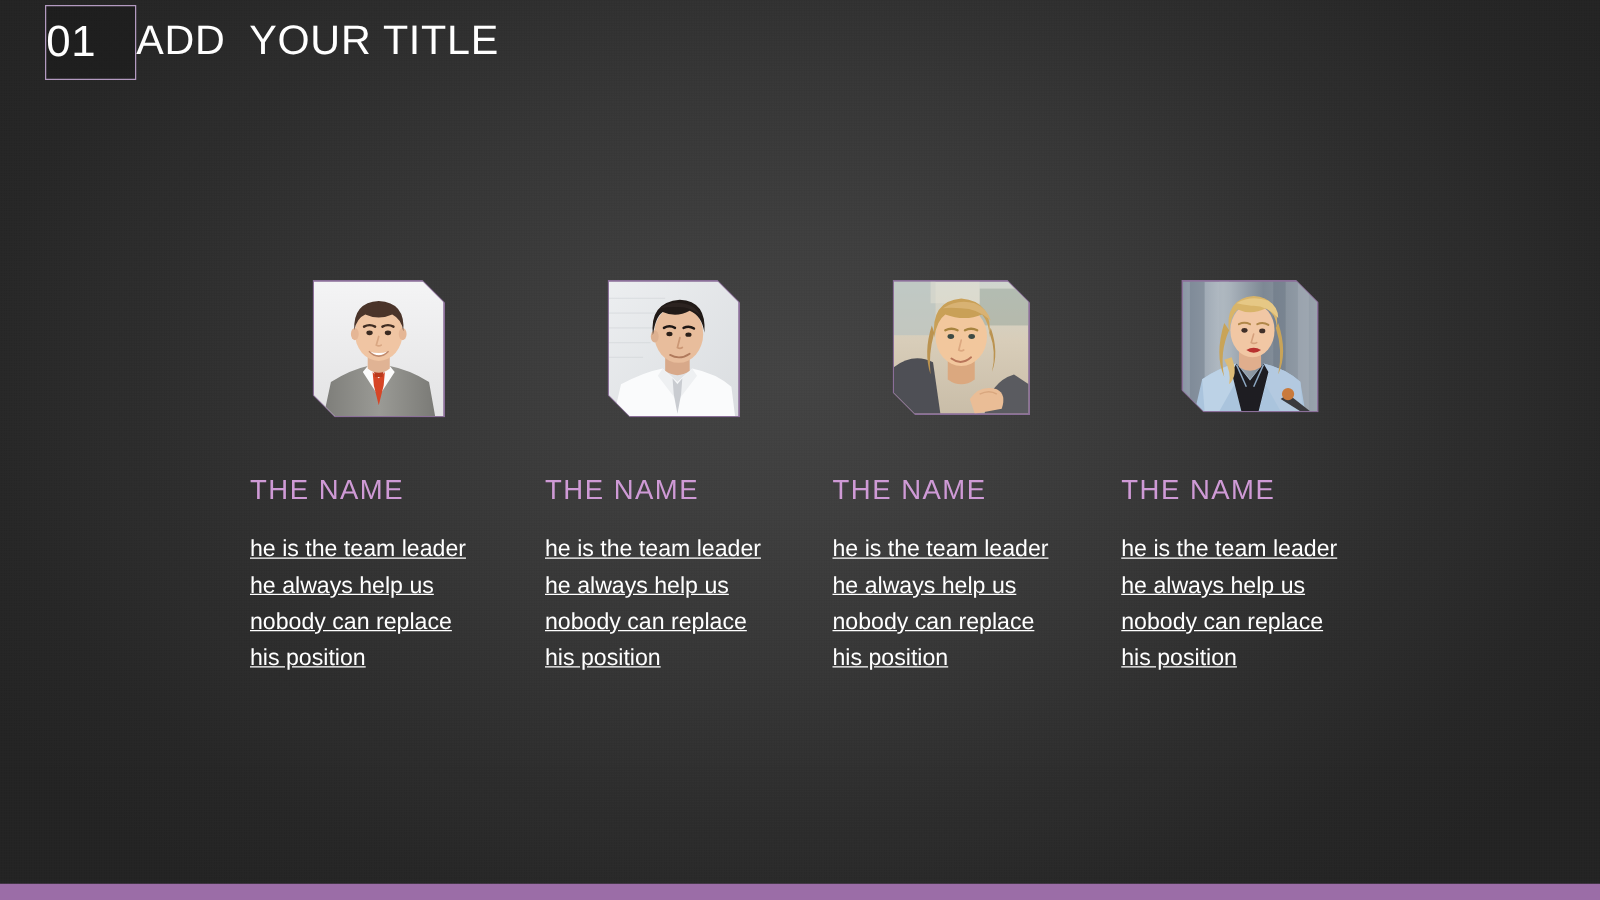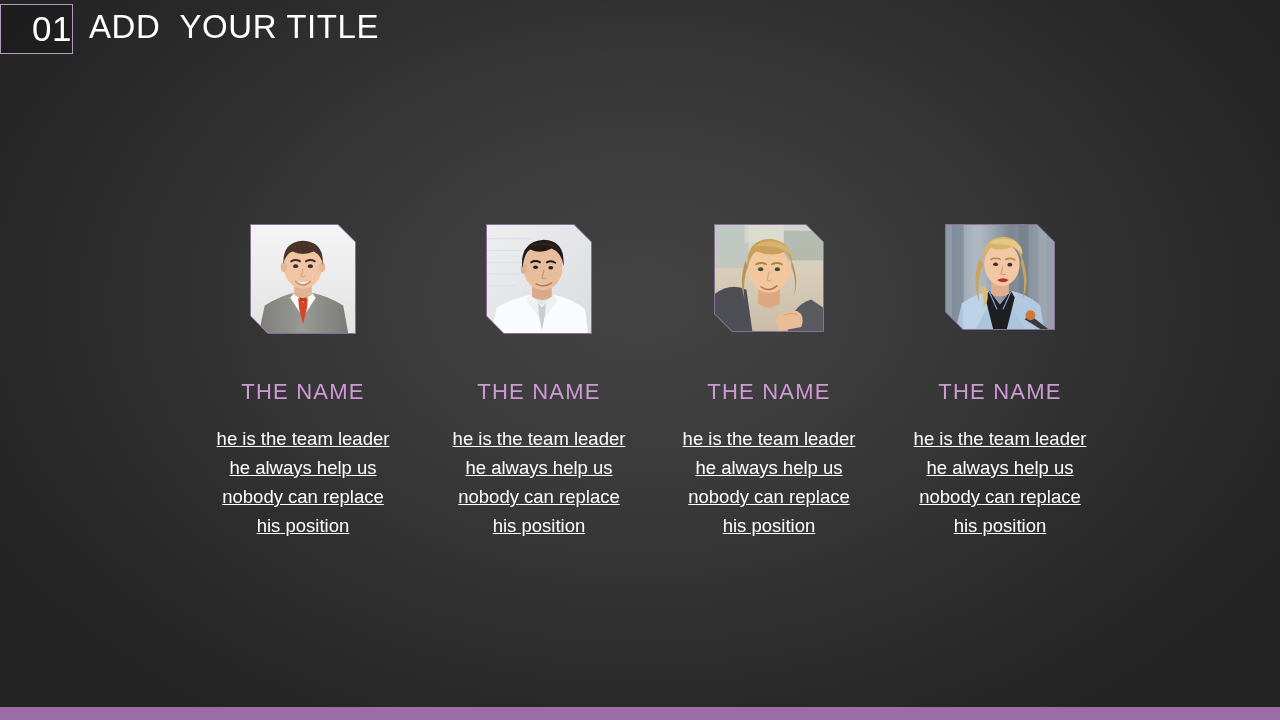--- a/index.html
+++ b/index.html
@@ -40,60 +40,61 @@
 
   
   #header {
     position:absolute;
     left:0; top:4px;
     display:flex;
     align-items:center;
   }
 
   #number-box {
-    width:73px; height:50px;
+    width:73px; height:60px;
     border:1px solid #b39ac0;
     display:flex;
     align-items:center;
-    justify-content:flex-end;
+    justify-content:flex-start;
     background:rgba(0,0,0,.18);
+    margin-left:36px;
   }
 
   #number-box .num {
     color:#ffffff;
     font-size:35px;
     line-height:1;
     font-weight:400;
     letter-spacing:.5px;
     position:relative;
     top:-1px;
   }
 
   #title-text {
     color:#ffffff;
     font-size:33px;
     font-weight:400;
     letter-spacing:.6px;
-    margin-left:16px;
+    margin-left:0;
     white-space:pre;
     position:relative;
     top:-2px;
   }
 
   
   #members {
     position:absolute;
     left:0; top:0;
     width:1280px; height:720px;
   }
 
   .member {
     position:absolute;
     top:224px;
-    text-align:center;
+    text-align:left;
   }
 
   
   .photo-frame {
     position:relative;
     margin:0 auto;
     background:#8b6f99;
     padding:1px;
     -webkit-clip-path: polygon(0 0, calc(100% - 18px) 0, 100% 18px, 100% 100%, 18px 100%, 0 calc(100% - 18px));
     clip-path: polygon(0 0, calc(100% - 18px) 0, 100% 18px, 100% 100%, 18px 100%, 0 calc(100% - 18px));

